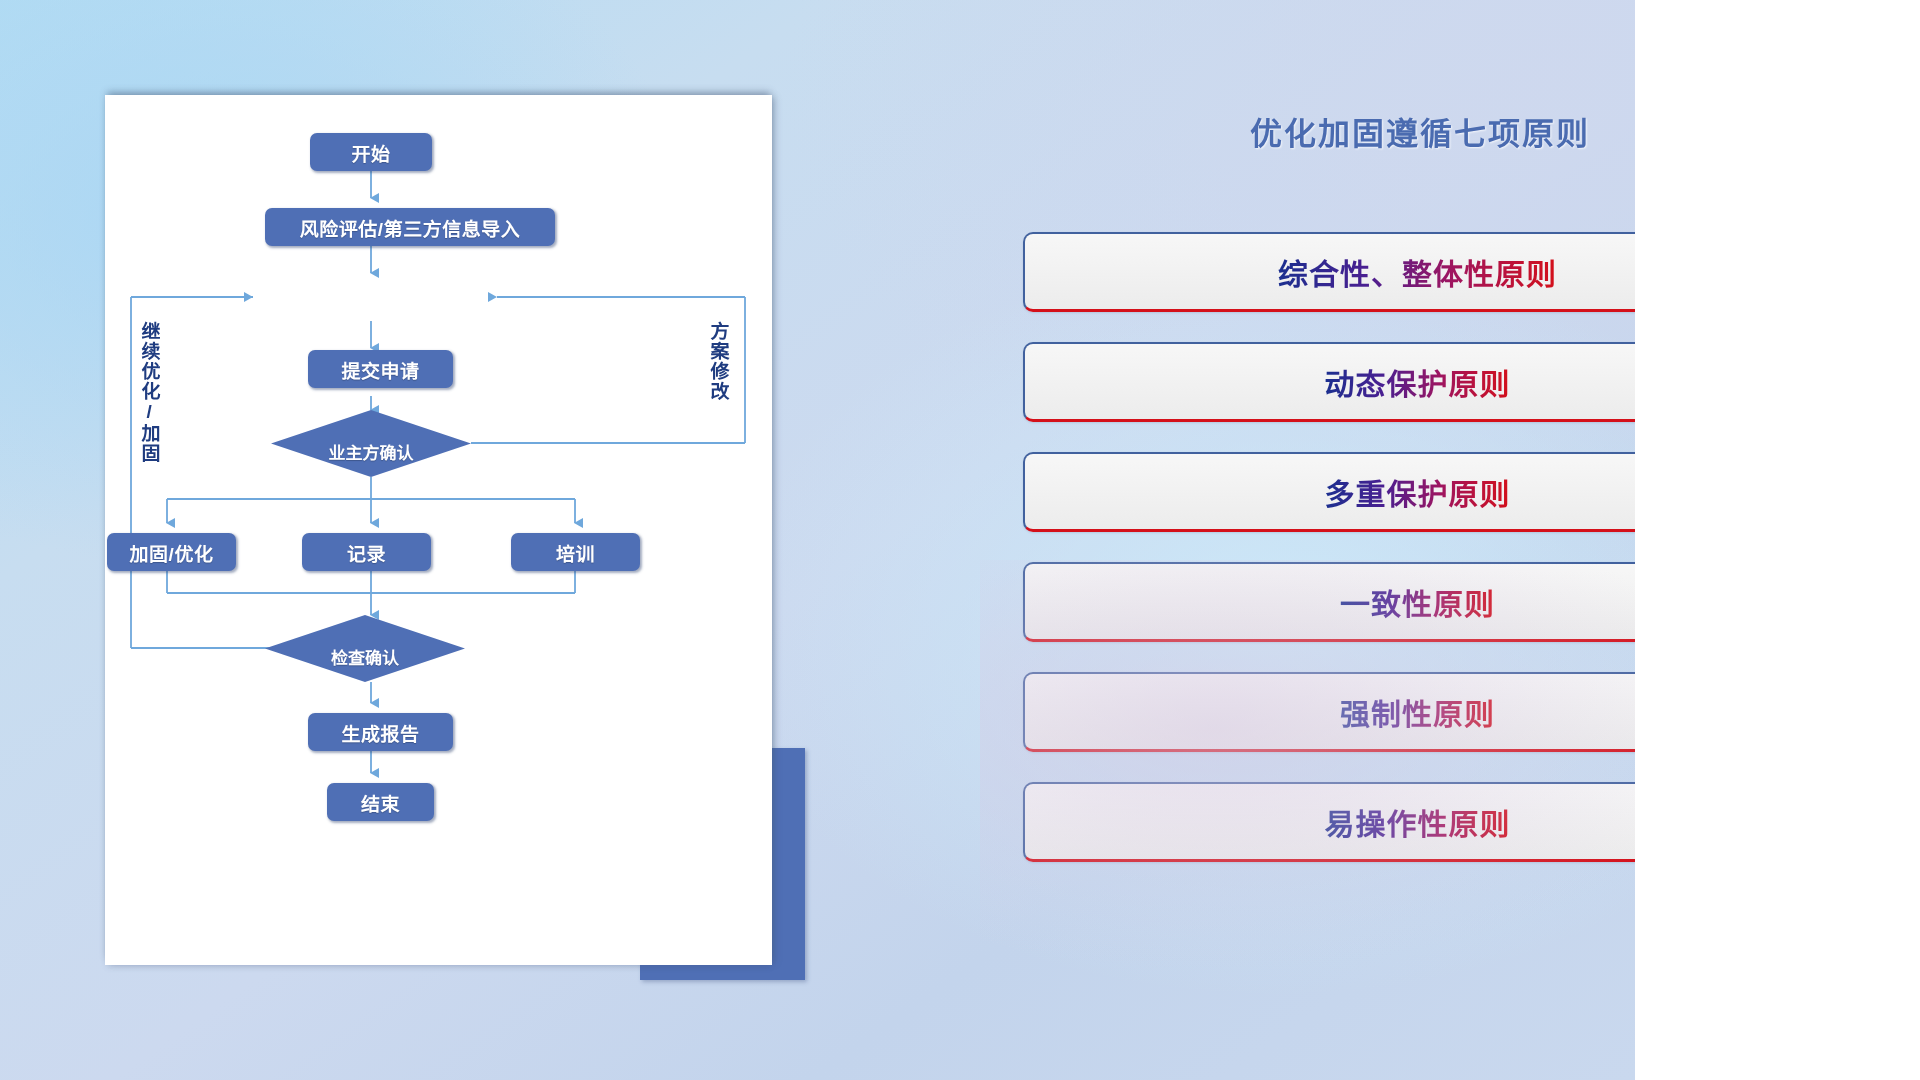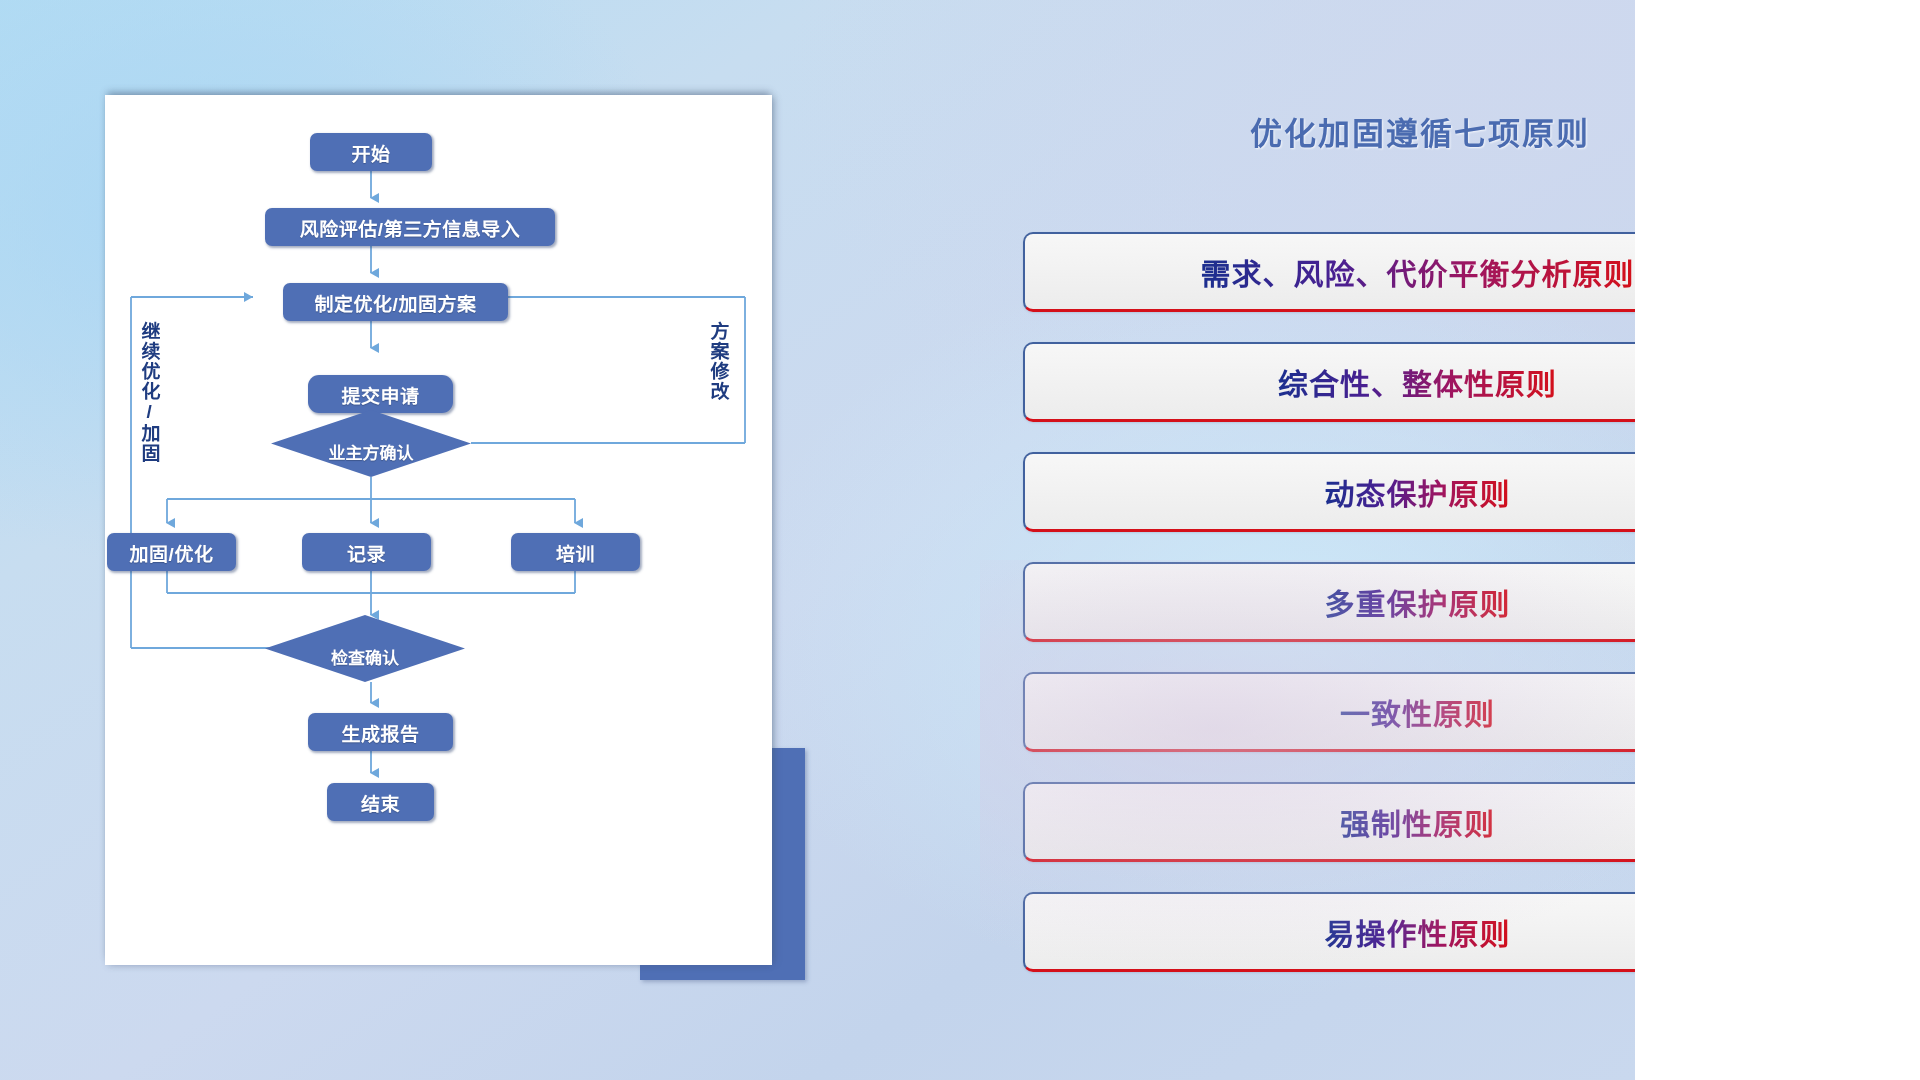--- a/index.html
+++ b/index.html
@@ -230,25 +230,22 @@
     </svg>
 
     <div class="node" style="left:205px; top:38px; width:122px; height:38px;">
       <span>开始</span>
     </div>
 
     <div class="node" style="left:160px; top:113px; width:290px; height:38px;">
       <span>风险评估/第三方信息导入</span>
     </div>
 
-    <div class="node" style="left:178px; top:188px; width:225px; height:38px;">
-      <span>制定优化/加固方案</span>
-    </div>
-
-    <div class="node" style="left:203px; top:280px; width:145px; height:38px;border-radius:11px;">
+
+    <div class="node" style="left:203px; top:255px; width:145px; height:38px;">
       <span>提交申请</span>
     </div>
 
     <div class="diamond-wrap" style="left:166px; top:315px; width:200px; height:67px;">
       <div class="diamond-shape"></div>
       <span class="diamond-label">业主方确认</span>
     </div>
 
     <div class="node" style="left:2px; top:438px; width:129px; height:38px;">
       <span>加固/优化</span>
@@ -278,23 +275,20 @@
     <div class="vlabel" style="left:33px; top:226px;">继续优化/加固</div>
 
     <div class="vlabel" style="left:602px; top:226px;">方案修改</div>
 
   </div>
 
   <div class="title">优化加固遵循七项原则</div>
 
   <div class="cards">
     <div class="card">
-      <span class="card-label">需求、风险、代价平衡分析原则</span>
-    </div>
-    <div class="card">
       <span class="card-label">综合性、整体性原则</span>
     </div>
     <div class="card">
       <span class="card-label">动态保护原则</span>
     </div>
     <div class="card">
       <span class="card-label">多重保护原则</span>
     </div>
     <div class="card">
       <span class="card-label">一致性原则</span>

